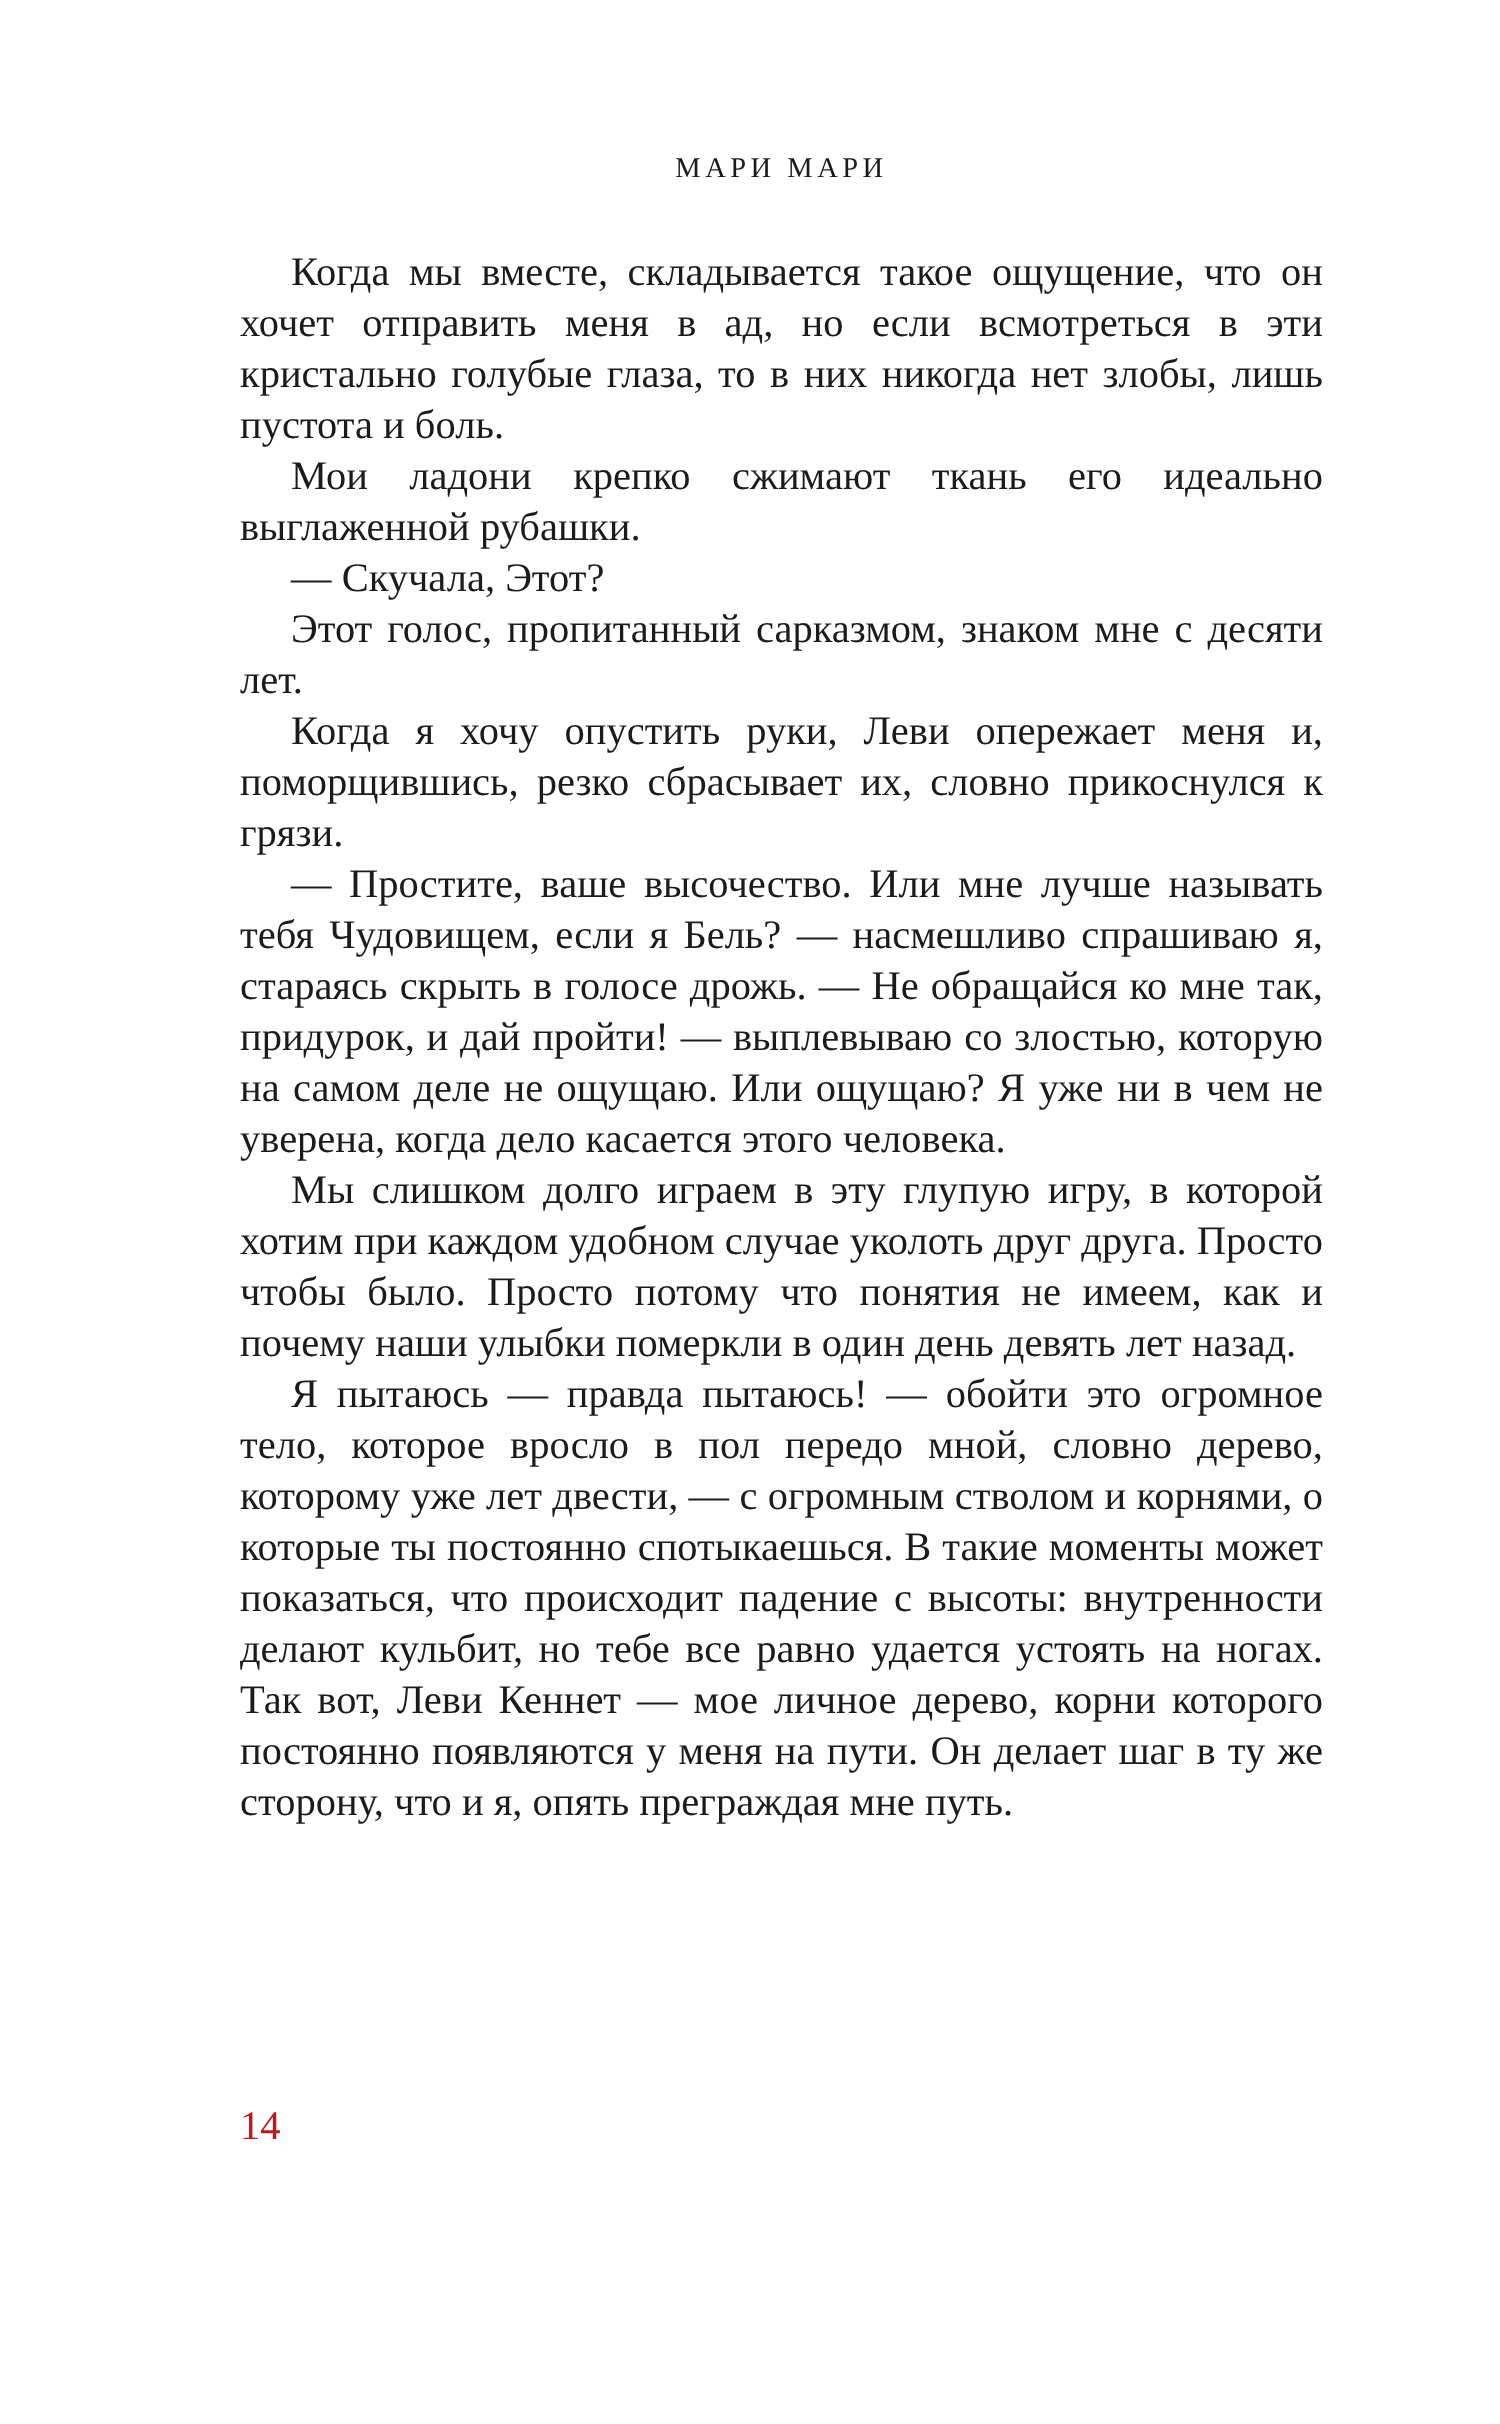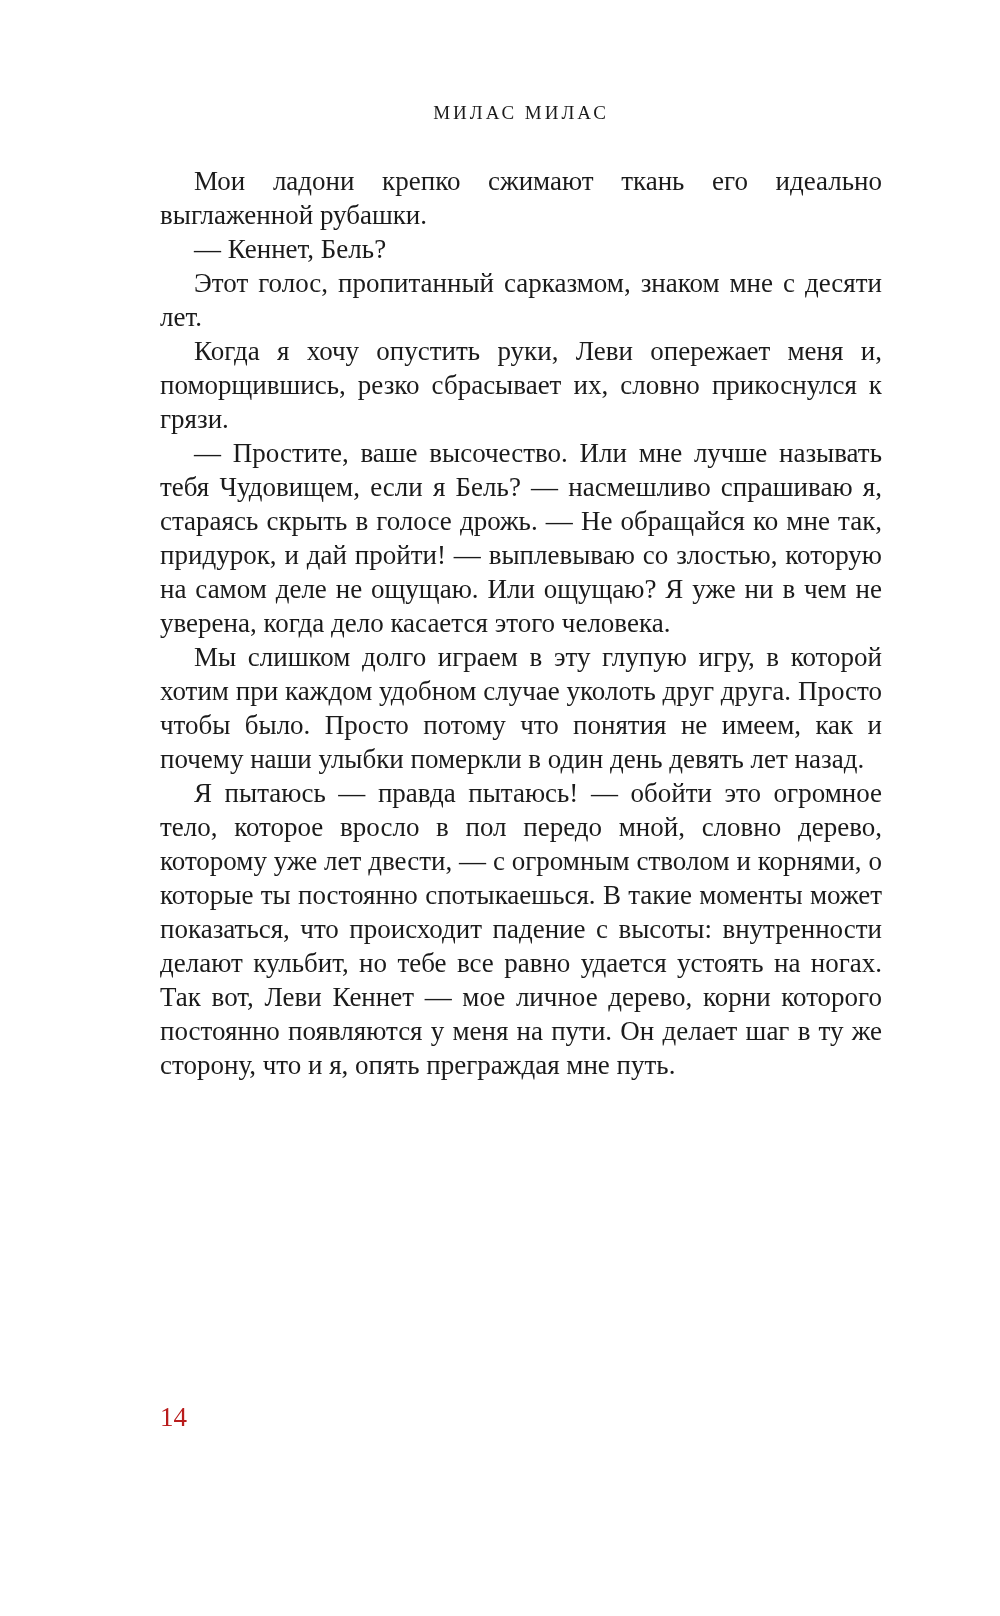--- a/index.html
+++ b/index.html
@@ -47,25 +47,26 @@
     top: 1402px;
     font-size: 27px;
     color: #b91c1c;
   }
 </style>
 </head>
 <body>
 
 <div class="page">
 
-  <div class="running-header">МИЛАС МИЛАС</div>
+  <div class="running-header">МАРИ МАРИ</div>
 
   <div class="text-block">
+    <p>Когда мы вместе, складывается такое ощущение, что он хочет отправить меня в ад, но если всмотреться в эти кристально голубые глаза, то в них никогда нет злобы, лишь пустота и боль.</p>
     <p>Мои ладони крепко сжимают ткань его идеально выглаженной рубашки.</p>
-    <p>— Кеннет, Бель?</p>
+    <p>— Скучала, Этот?</p>
     <p>Этот голос, пропитанный сарказмом, знаком мне с десяти лет.</p>
     <p>Когда я хочу опустить руки, Леви опережает меня и, поморщившись, резко сбрасывает их, словно прикоснулся к грязи.</p>
     <p>— Простите, ваше высочество. Или мне лучше называть тебя Чудовищем, если я Бель? — насмешливо спрашиваю я, стараясь скрыть в голосе дрожь. — Не обращайся ко мне так, придурок, и дай пройти! — выплевываю со злостью, которую на самом деле не ощущаю. Или ощущаю? Я уже ни в чем не уверена, когда дело касается этого человека.</p>
     <p>Мы слишком долго играем в эту глупую игру, в которой хотим при каждом удобном случае уколоть друг друга. Просто чтобы было. Просто потому что понятия не имеем, как и почему наши улыбки померкли в один день девять лет назад.</p>
     <p>Я пытаюсь — правда пытаюсь! — обойти это огромное тело, которое вросло в пол передо мной, словно дерево, которому уже лет двести, — с огромным стволом и корнями, о которые ты постоянно спотыкаешься. В такие моменты может показаться, что происходит падение с высоты: внутренности делают кульбит, но тебе все равно удается устоять на ногах. Так вот, Леви Кеннет — мое личное дерево, корни которого постоянно появляются у меня на пути. Он делает шаг в ту же сторону, что и я, опять преграждая мне путь.</p>
   </div>
 
   <div class="page-number">14</div>
 
 </div>

